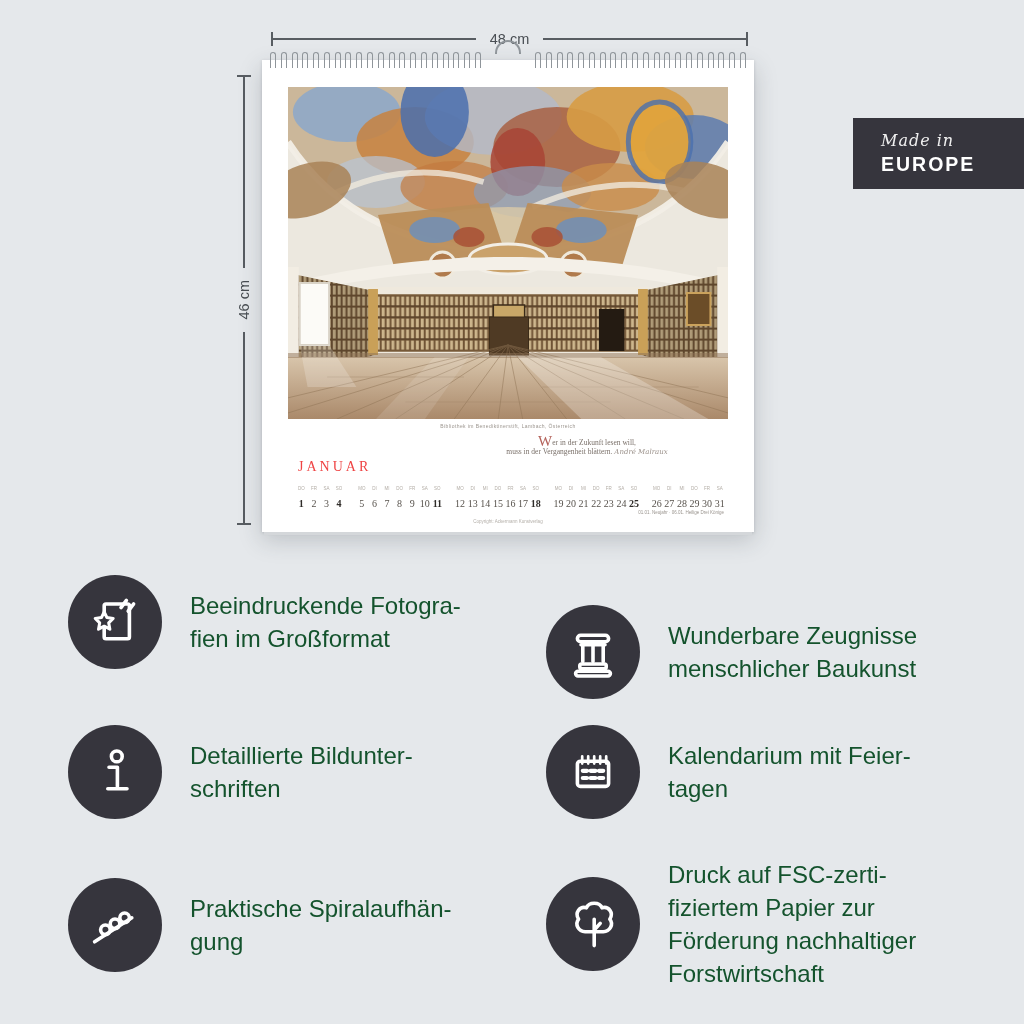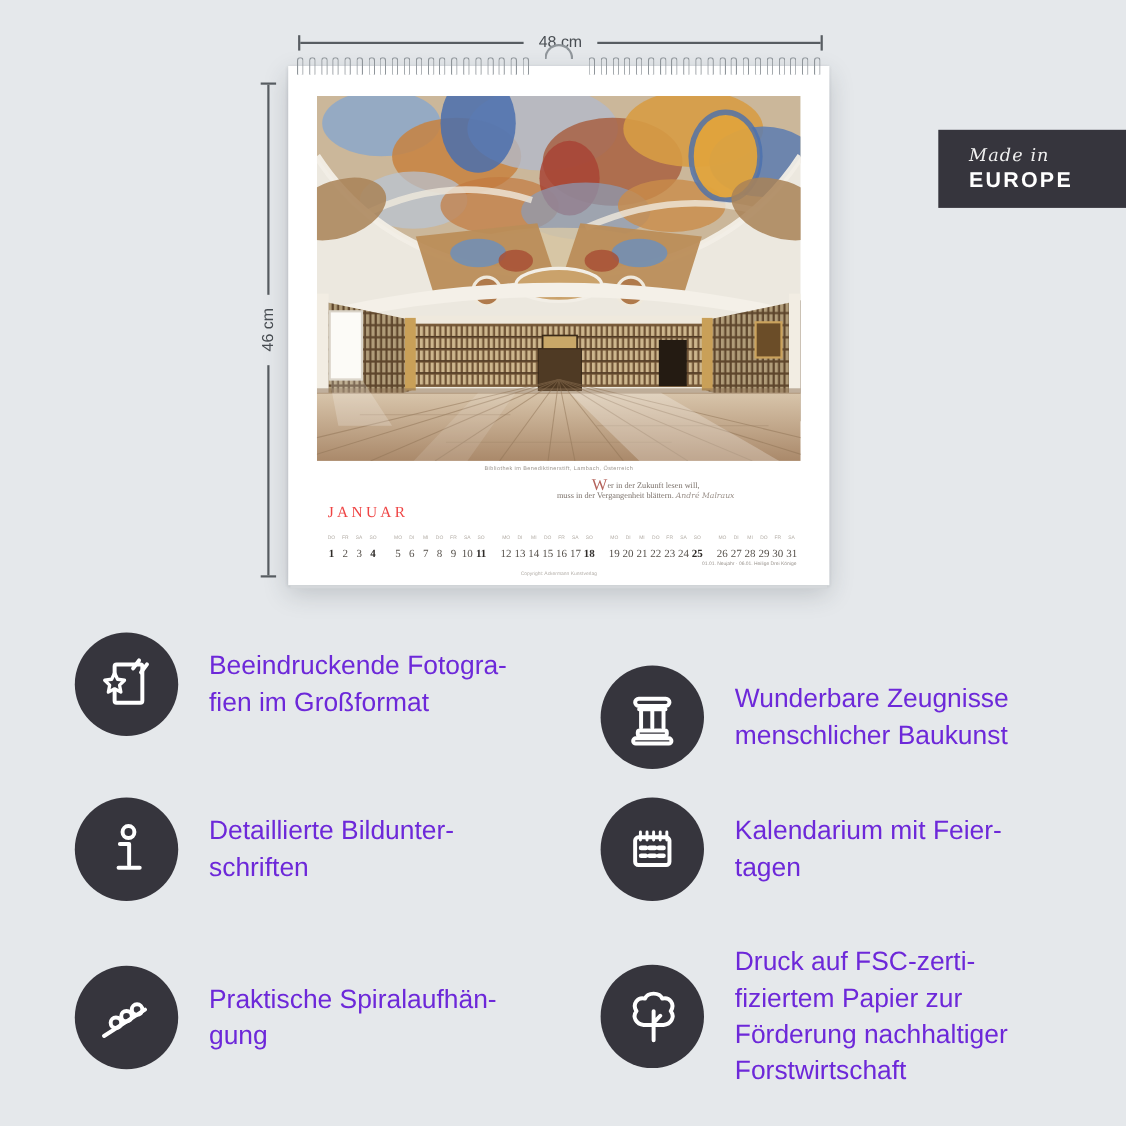--- a/index.html
+++ b/index.html
@@ -51,21 +51,21 @@
   .copyright { position:absolute; left:0; right:0; top:459px; text-align:center; font-size:4.5px; color:#b3aea8; }
 
   
   .feature { position:absolute; display:flex; align-items:center; gap:28px; min-height:94px; }
   .f1 { left:68px;  top:575px; } .f2 { left:546px; top:605px; }
   .f3 { left:68px;  top:725px; } .f4 { left:546px; top:725px;align-items:center; }
   .f5 { left:68px;  top:878px; } .f6 { left:546px; top:858px; }
   .ficon { width:94px; height:94px; border-radius:50%; background:#36353d; flex:0 0 auto;
            display:flex; align-items:center; justify-content:center; }
   .ficon svg { width:60px; height:60px; stroke:#fff; stroke-width:6; fill:none; stroke-linecap:round; stroke-linejoin:round; }
-  .ftext { font-size:24px; line-height:33px; color:#6d28d9; white-space:pre-line; max-width:350px; }
+  .ftext { font-size:24px; line-height:33px; color:#14532d; white-space:pre-line; max-width:350px; }
 </style>
 </head>
 <body>
 
 <div class="dim-h">
   <div class="tick-v"></div>
   <div class="dline-h"></div>
   <div class="dlabel">48 cm</div>
   <div class="dline-h"></div>
   <div class="tick-v"></div>

